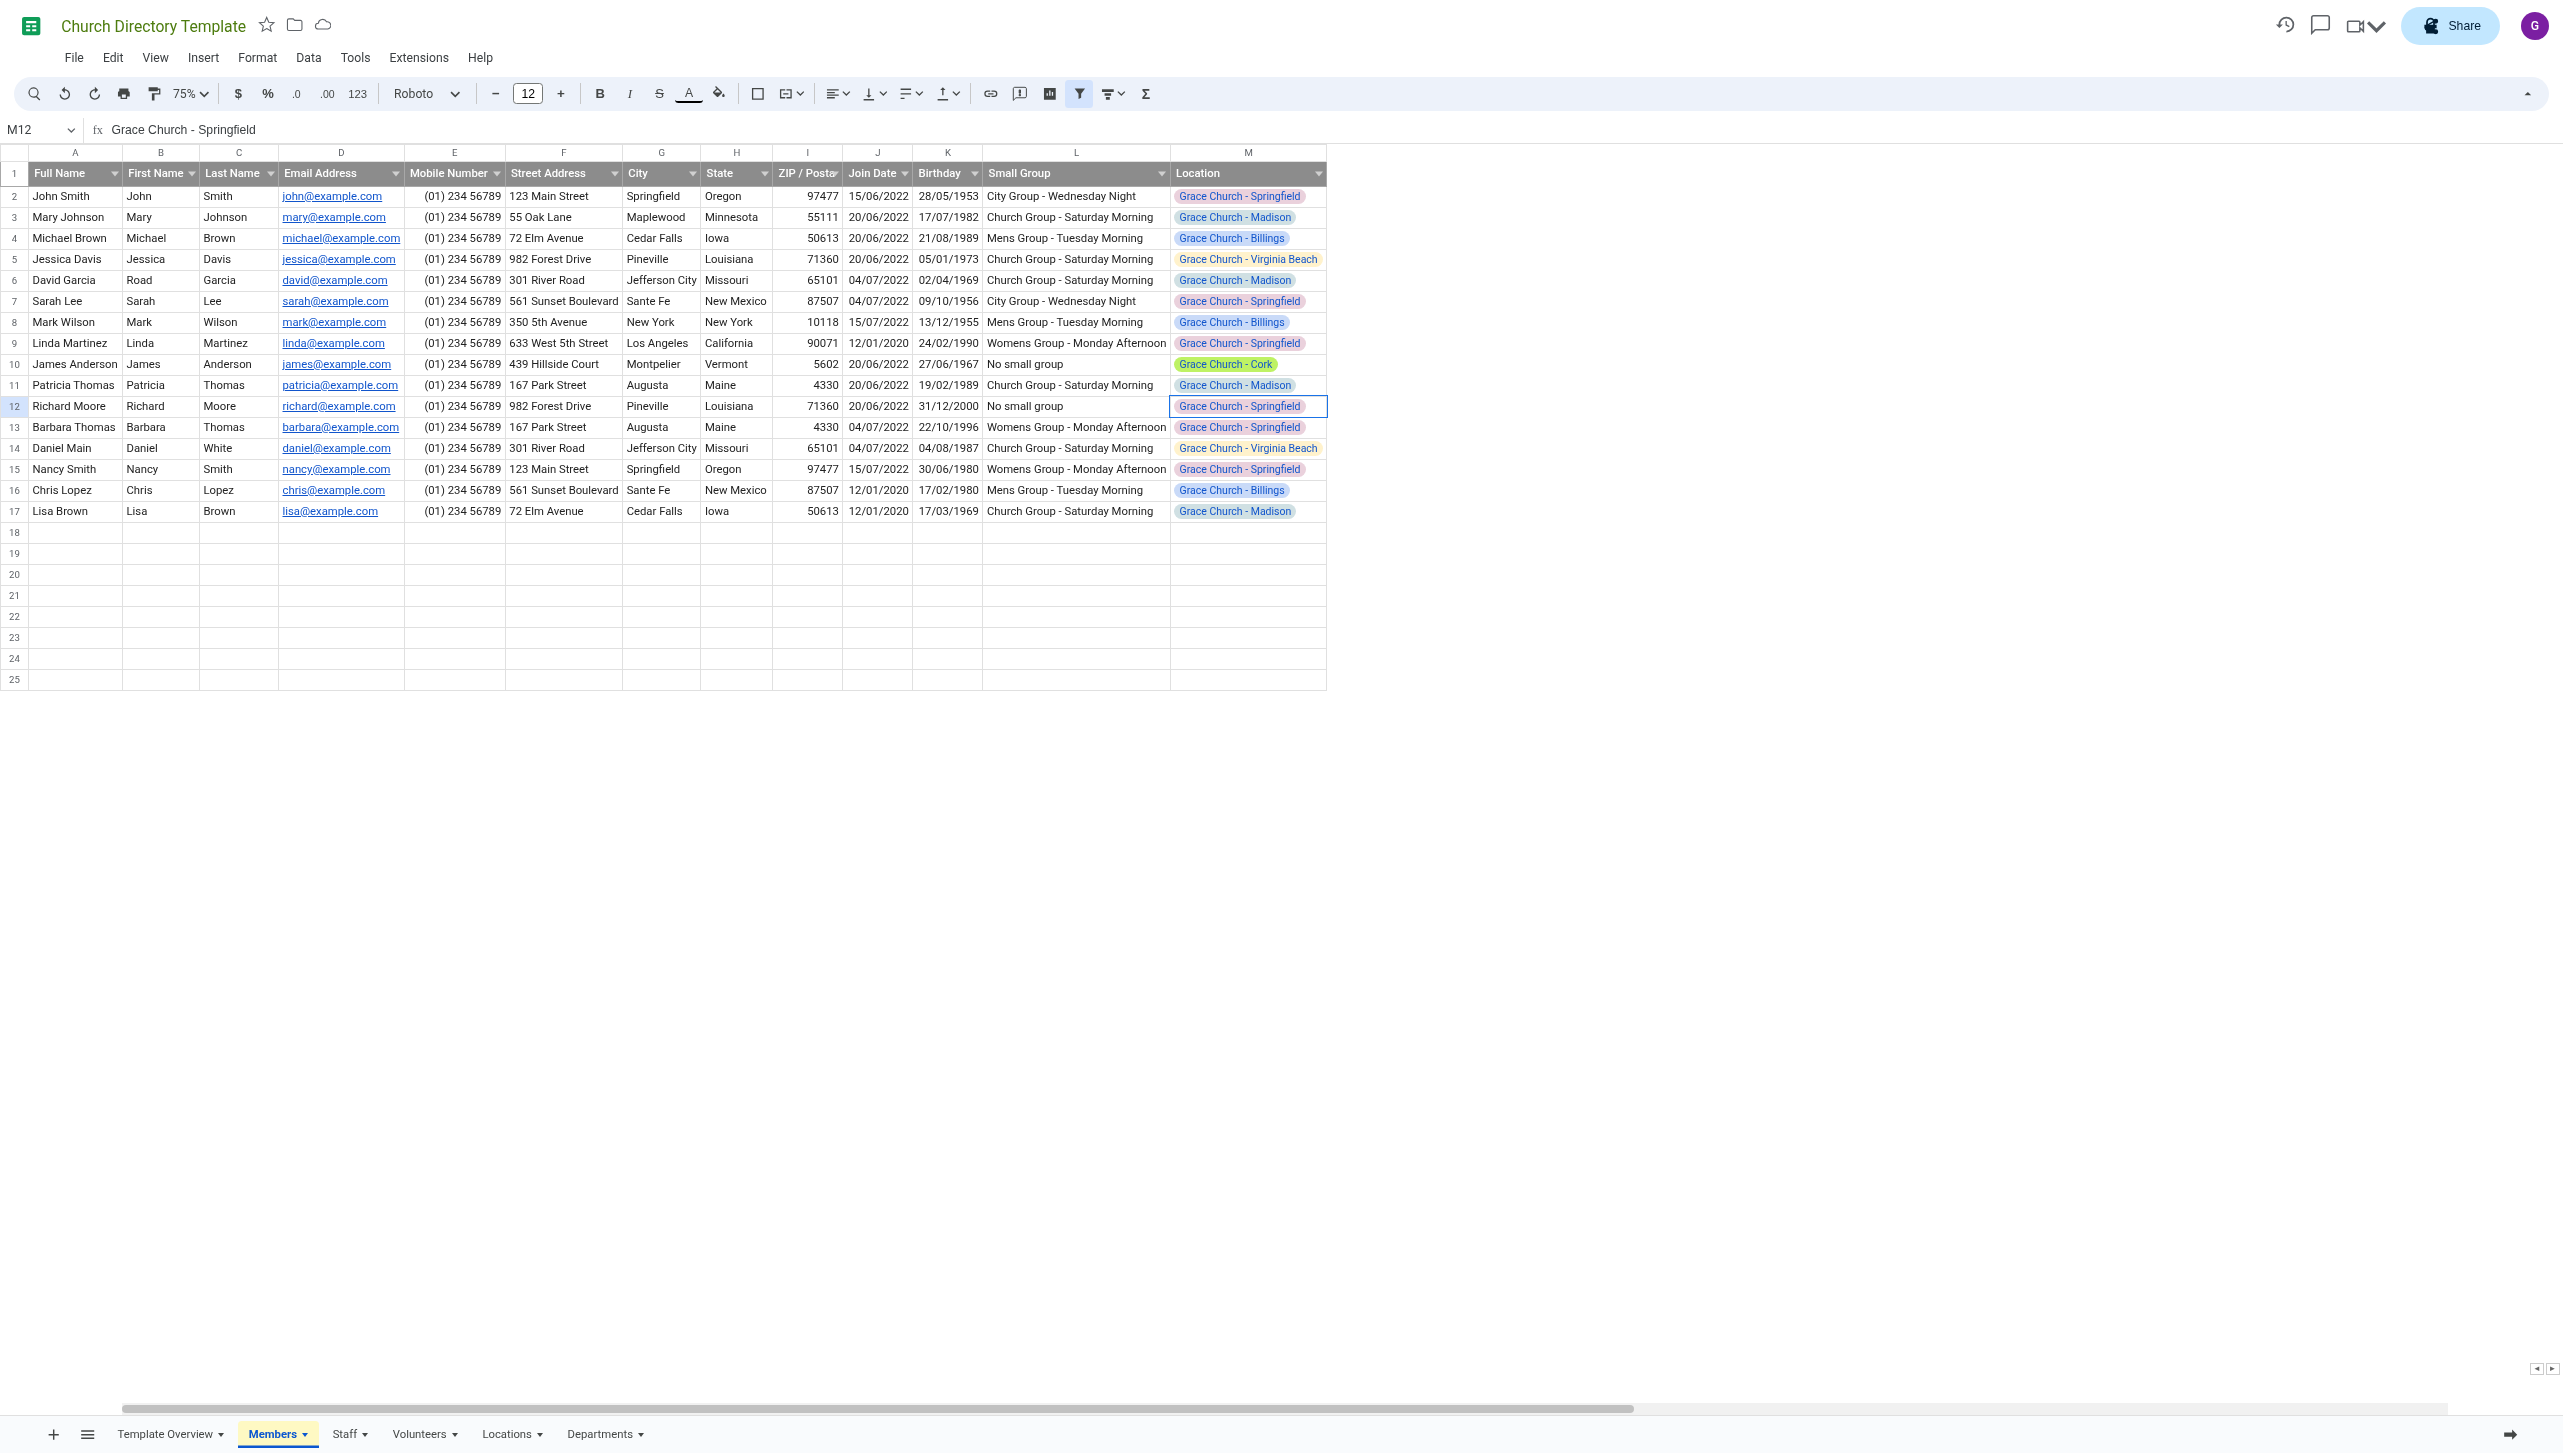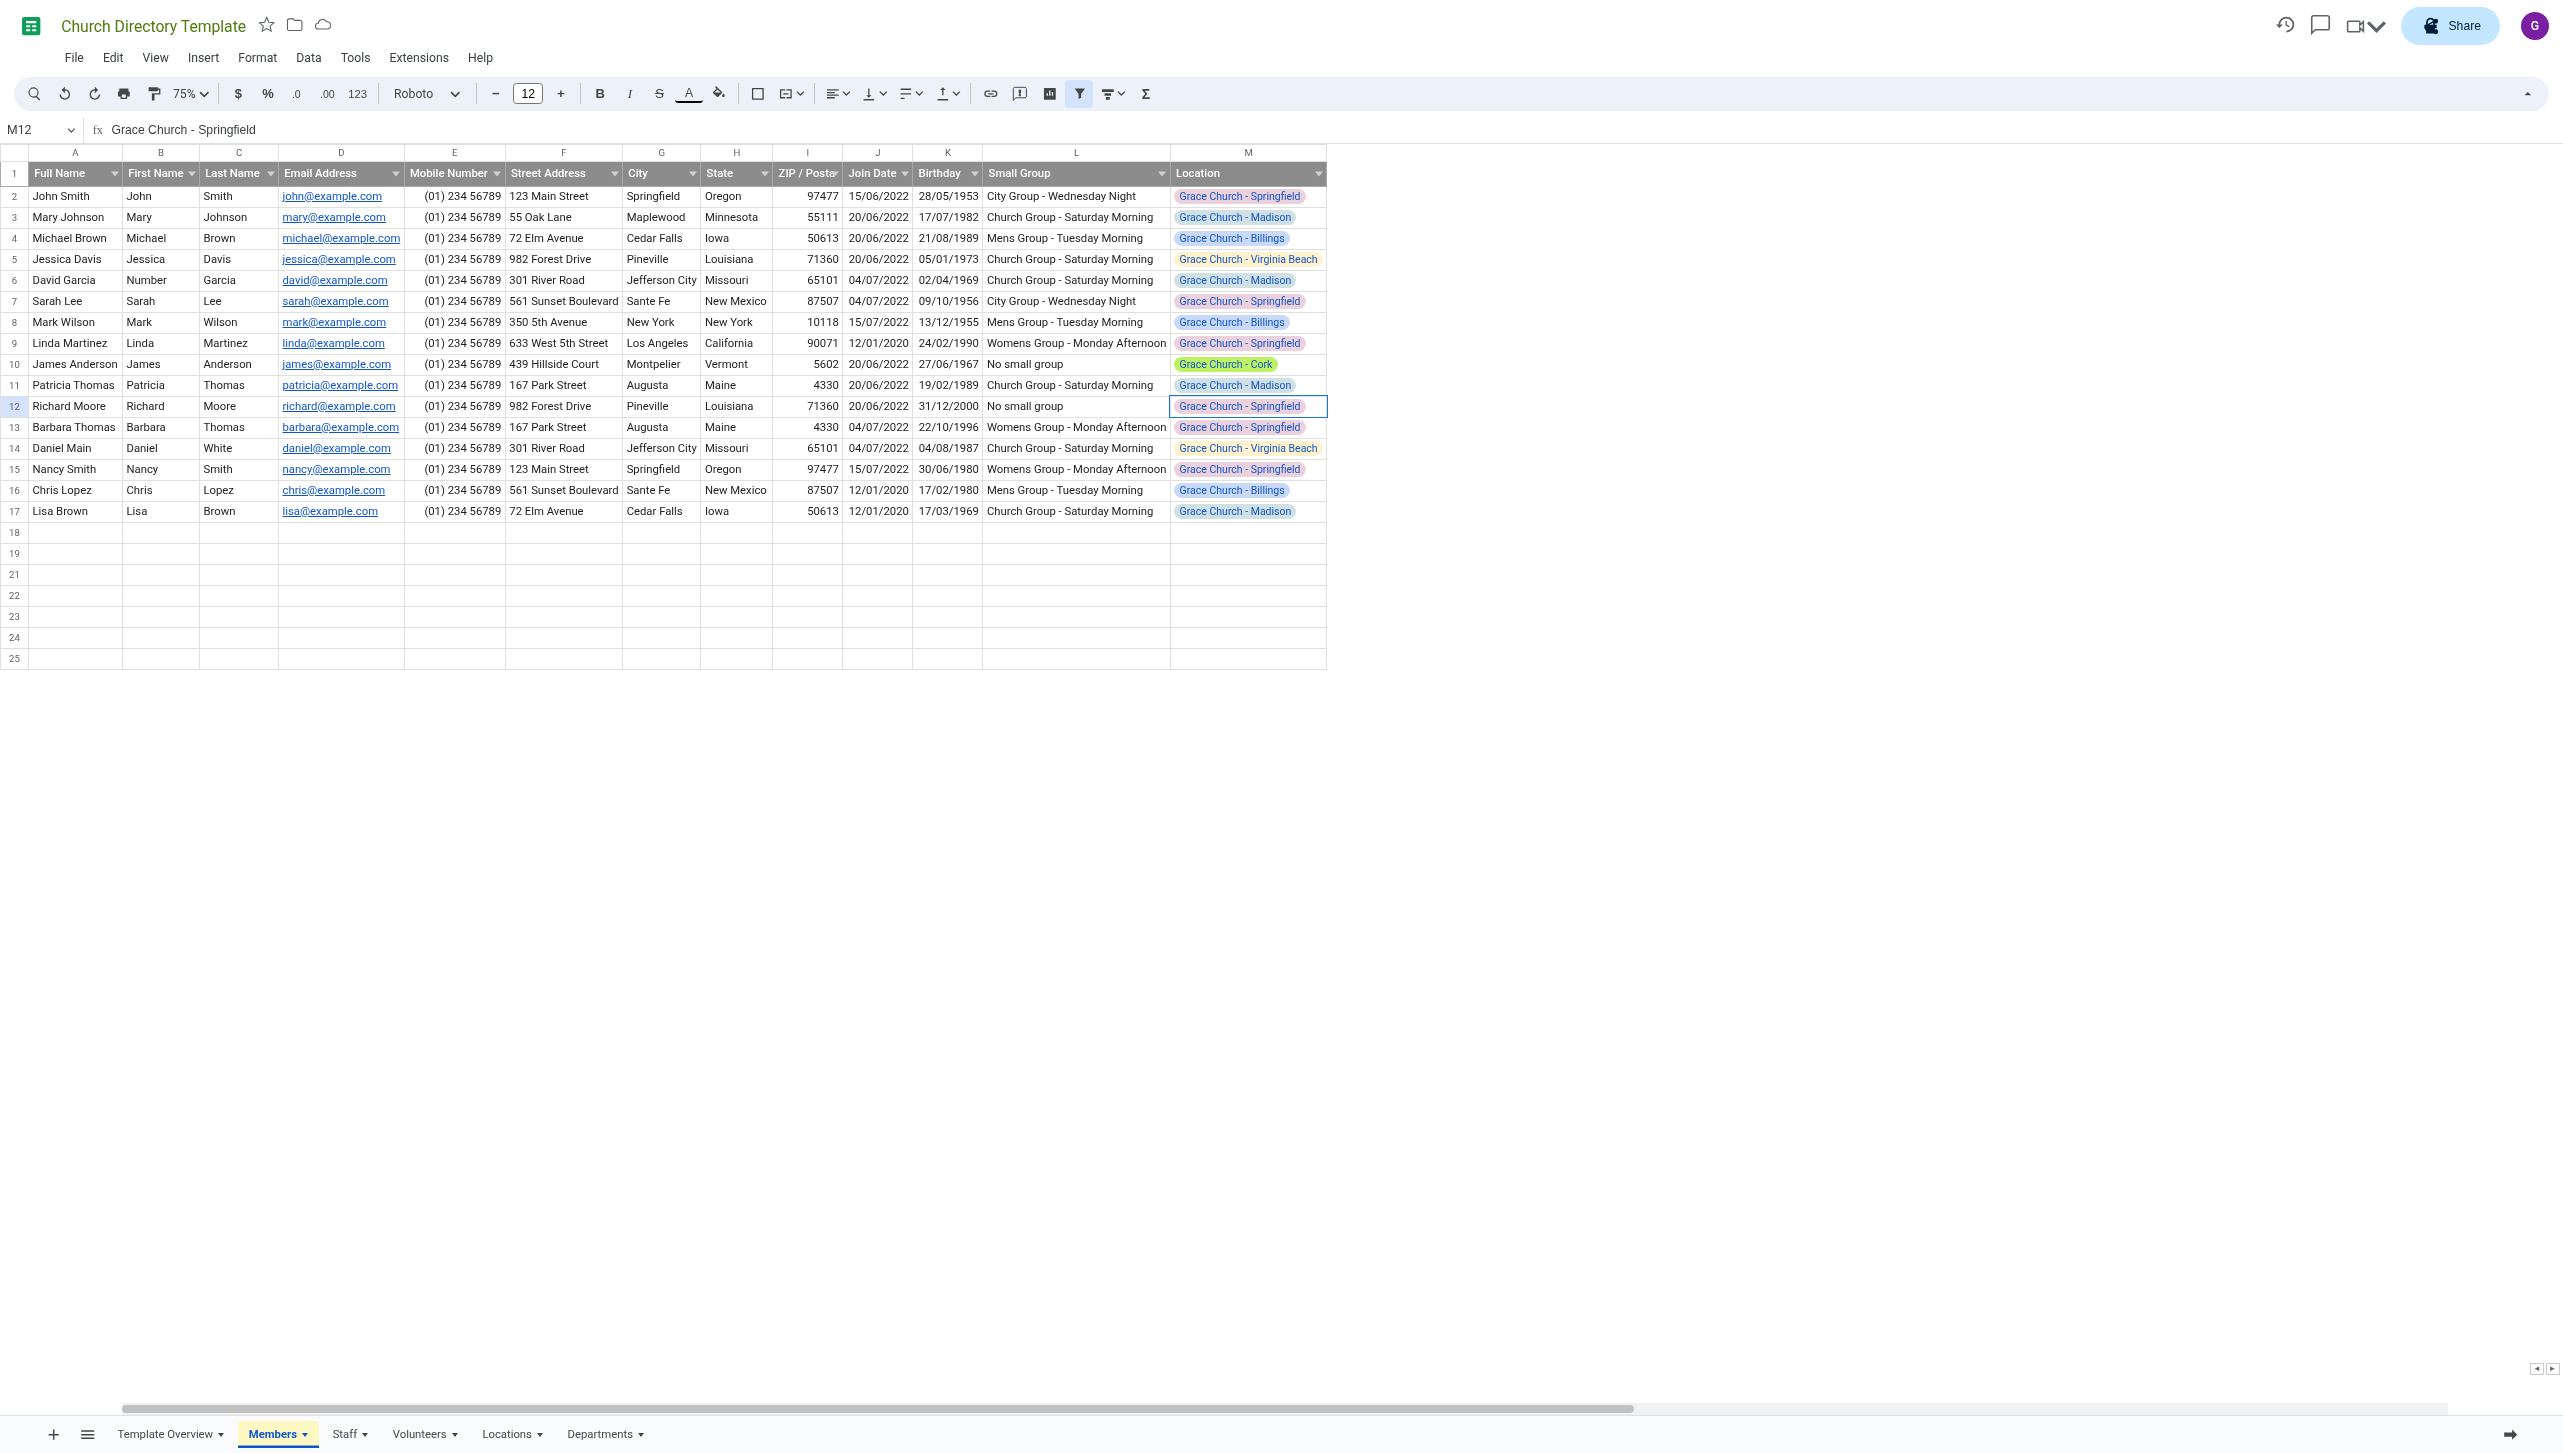--- a/index.html
+++ b/index.html
@@ -409,21 +409,21 @@
             <td>Louisiana</td>
             <td class="num-r">71360</td>
             <td class="num-r">20/06/2022</td>
             <td class="num-r">05/01/1973</td>
             <td>Church Group - Saturday Morning</td>
             <td class=""><span class="loc-chip loc-virginia">Grace Church - Virginia Beach</span></td>
           </tr>
           <tr class="data-row ">
             <th class="row-header">6</th>
             <td>David Garcia</td>
-            <td>Number</td>
+            <td>Road</td>
             <td>Garcia</td>
             <td><span class="email-link">david@example.com</span></td>
             <td class="num-r">(01) 234 56789</td>
             <td>301 River Road</td>
             <td>Jefferson City</td>
             <td>Missouri</td>
             <td class="num-r">65101</td>
             <td class="num-r">04/07/2022</td>
             <td class="num-r">02/04/1969</td>
             <td>Church Group - Saturday Morning</td>
@@ -616,20 +616,36 @@
             <td></td>
             <td></td>
             <td></td>
             <td></td>
             <td></td>
             <td></td>
             <td></td>
           </tr>
           <tr class="data-row">
             <th class="row-header">19</th>
+            <td></td>
+            <td></td>
+            <td></td>
+            <td></td>
+            <td></td>
+            <td></td>
+            <td></td>
+            <td></td>
+            <td></td>
+            <td></td>
+            <td></td>
+            <td></td>
+            <td></td>
+          </tr>
+          <tr class="data-row">
+            <th class="row-header">20</th>
             <td></td>
             <td></td>
             <td></td>
             <td></td>
             <td></td>
             <td></td>
             <td></td>
             <td></td>
             <td></td>
             <td></td>

